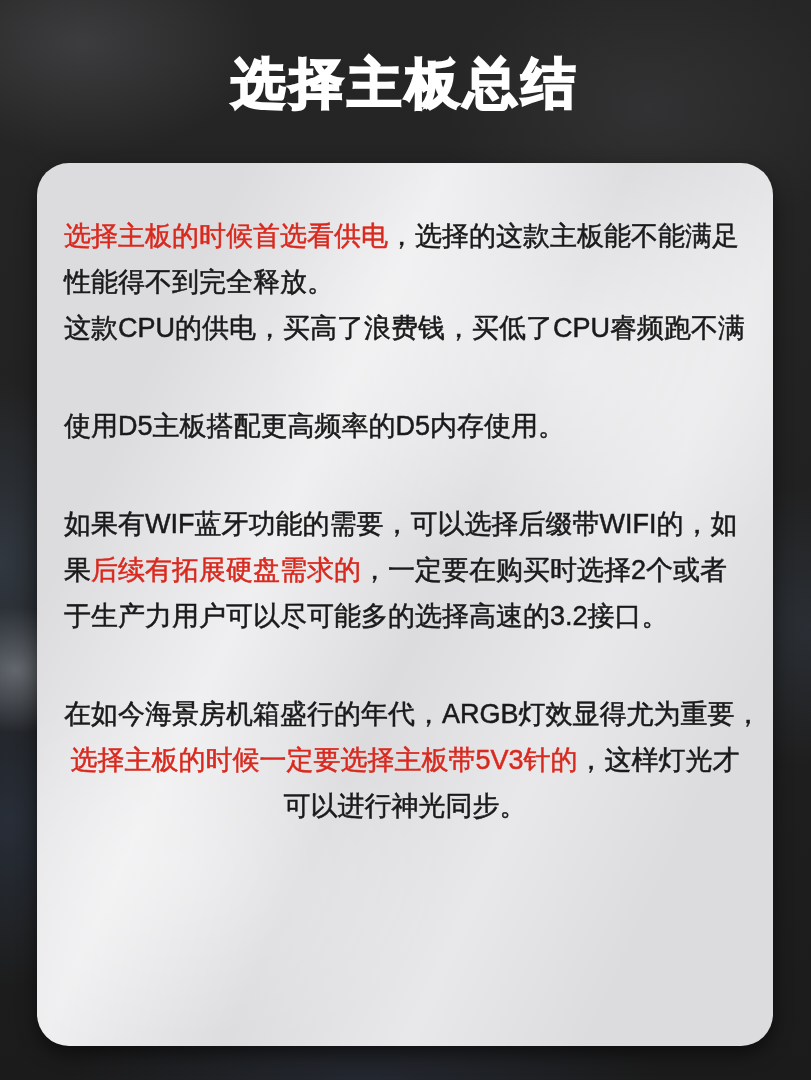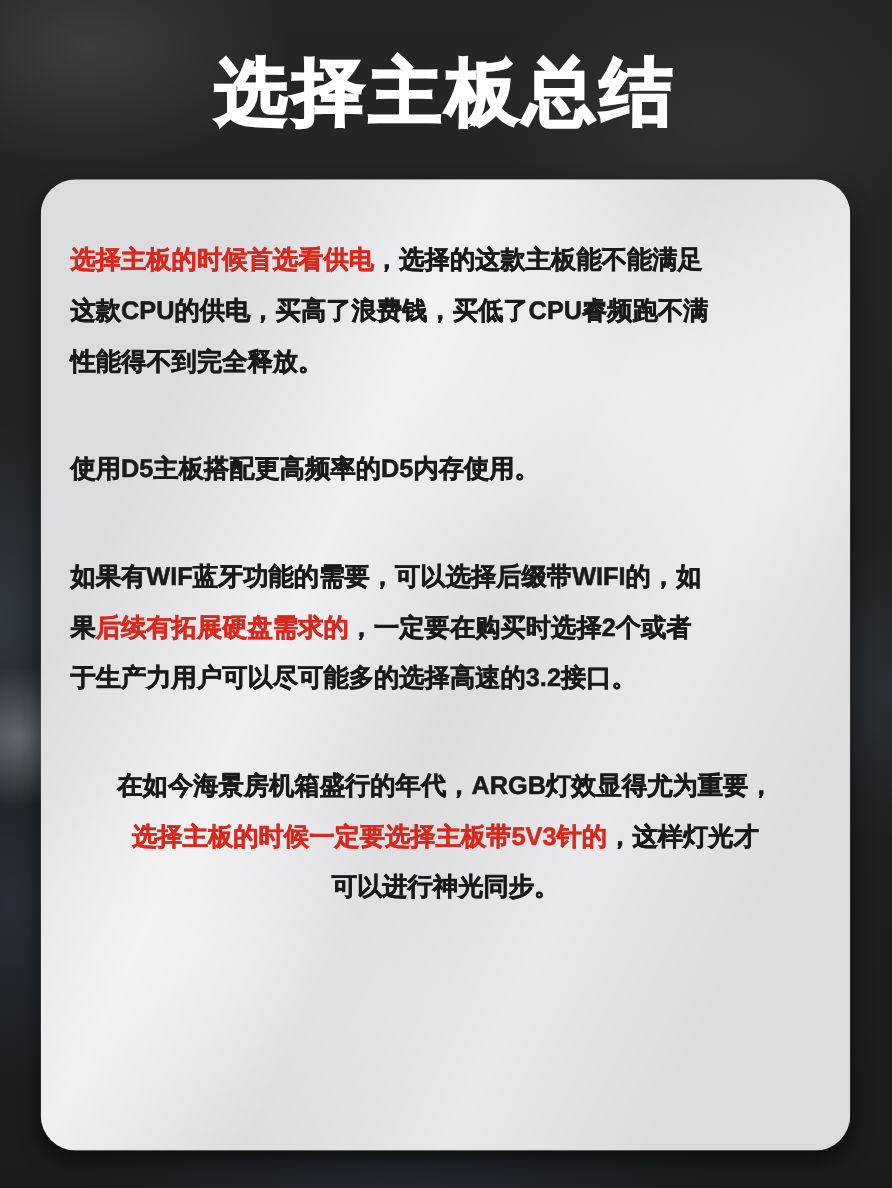--- a/index.html
+++ b/index.html
@@ -12,60 +12,60 @@
       radial-gradient(ellipse 140px 260px at 0% 52%,  rgba(80,100,125,0.35),transparent 70%),
       radial-gradient(ellipse 120px 90px  at 2% 62%,  rgba(170,175,180,0.50),transparent 70%),
       radial-gradient(ellipse 160px 240px at 1% 76%,  rgba(55,70,95,0.40),  transparent 70%),
       radial-gradient(ellipse 220px 200px at 100% 58%,rgba(70,85,105,0.28), transparent 70%),
       radial-gradient(ellipse 420px 120px at 45% 100%,rgba(50,62,85,0.35),  transparent 70%),
       linear-gradient(#262626, #1b1b1b);
   }
   .title {
     position:absolute; top:38px; left:0; width:100%; margin:0;
     text-align:center;
-    font-size:66px; line-height:90px; font-weight:900;
+    font-size:54px; line-height:90px; font-weight:900;
     letter-spacing:4px;
     color:var(--title-color,#ffffff);
     -webkit-text-stroke:2.2px var(--title-color,#ffffff);
   }
   .card {
     position:absolute; left:37px; top:163px; width:736px; height:883px;
     border-radius:32px; box-sizing:border-box;
     padding:50px 27px 0 27px;
     overflow:hidden;
     background:
       linear-gradient(115deg, rgba(255,255,255,0) 18%, rgba(255,255,255,0.55) 36%,
                       rgba(255,255,255,0) 52%, rgba(255,255,255,0.35) 68%, rgba(255,255,255,0) 84%),
       radial-gradient(ellipse 420px 300px at 72% 22%, rgba(255,255,255,0.45), transparent 72%),
       radial-gradient(ellipse 360px 260px at 20% 80%, rgba(255,255,255,0.30), transparent 72%),
       var(--card-color,#dcdcdf);
     box-shadow: 0 8px 18px rgba(0,0,0,0.5);
   }
   .para { margin:0 0 52px 0; }
   .para:last-child { margin-bottom:0;text-align:center; }
   .line {
-    font-size:23px; line-height:46px; font-weight:700;
+    font-size:27px; line-height:46px; font-weight:400;
     white-space:nowrap;
     color:var(--body-color,#1a1a1a);
     -webkit-text-stroke:0.5px currentColor;
   }
   .seg-black { color:var(--body-color,#1a1a1a); }
   .seg-red   { color:var(--red-color,#d9291e); }
 </style>
 </head>
 <body>
 
 <div class="poster">
   <h1 class="title">选择主板总结</h1>
   <div class="card">
     <div class="card-text">
         <div class="para">
           <div class="line"><span class="seg-red">选择主板的时候首选看供电</span><span class="seg-black">，选择的这款主板能不能满足</span></div>
+          <div class="line"><span class="seg-black">性能得不到完全释放。</span></div>
           <div class="line"><span class="seg-black">这款CPU的供电，买高了浪费钱，买低了CPU睿频跑不满</span></div>
-          <div class="line"><span class="seg-black">性能得不到完全释放。</span></div>
         </div>
         <div class="para">
           <div class="line"><span class="seg-black">使用D5主板搭配更高频率的D5内存使用。</span></div>
         </div>
         <div class="para">
           <div class="line"><span class="seg-black">如果有WIF蓝牙功能的需要，可以选择后缀带WIFI的，如</span></div>
           <div class="line"><span class="seg-black">果</span><span class="seg-red">后续有拓展硬盘需求的</span><span class="seg-black">，一定要在购买时选择2个或者</span></div>
           <div class="line"><span class="seg-black">于生产力用户可以尽可能多的选择高速的3.2接口。</span></div>
         </div>
         <div class="para">

